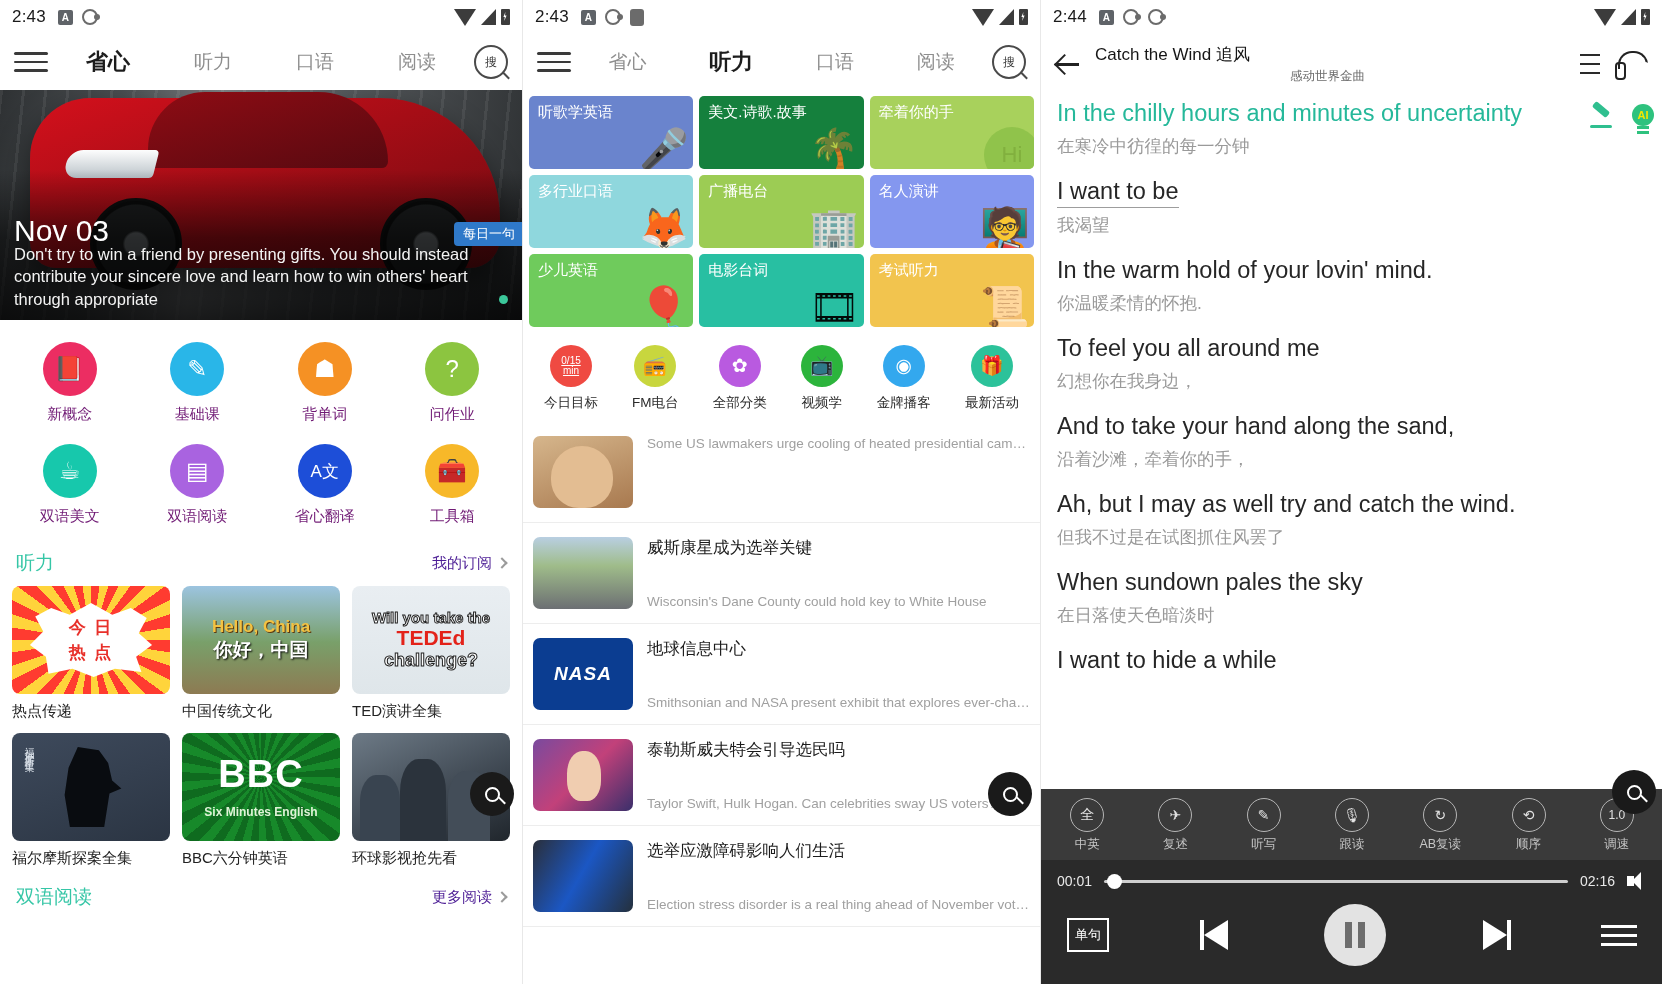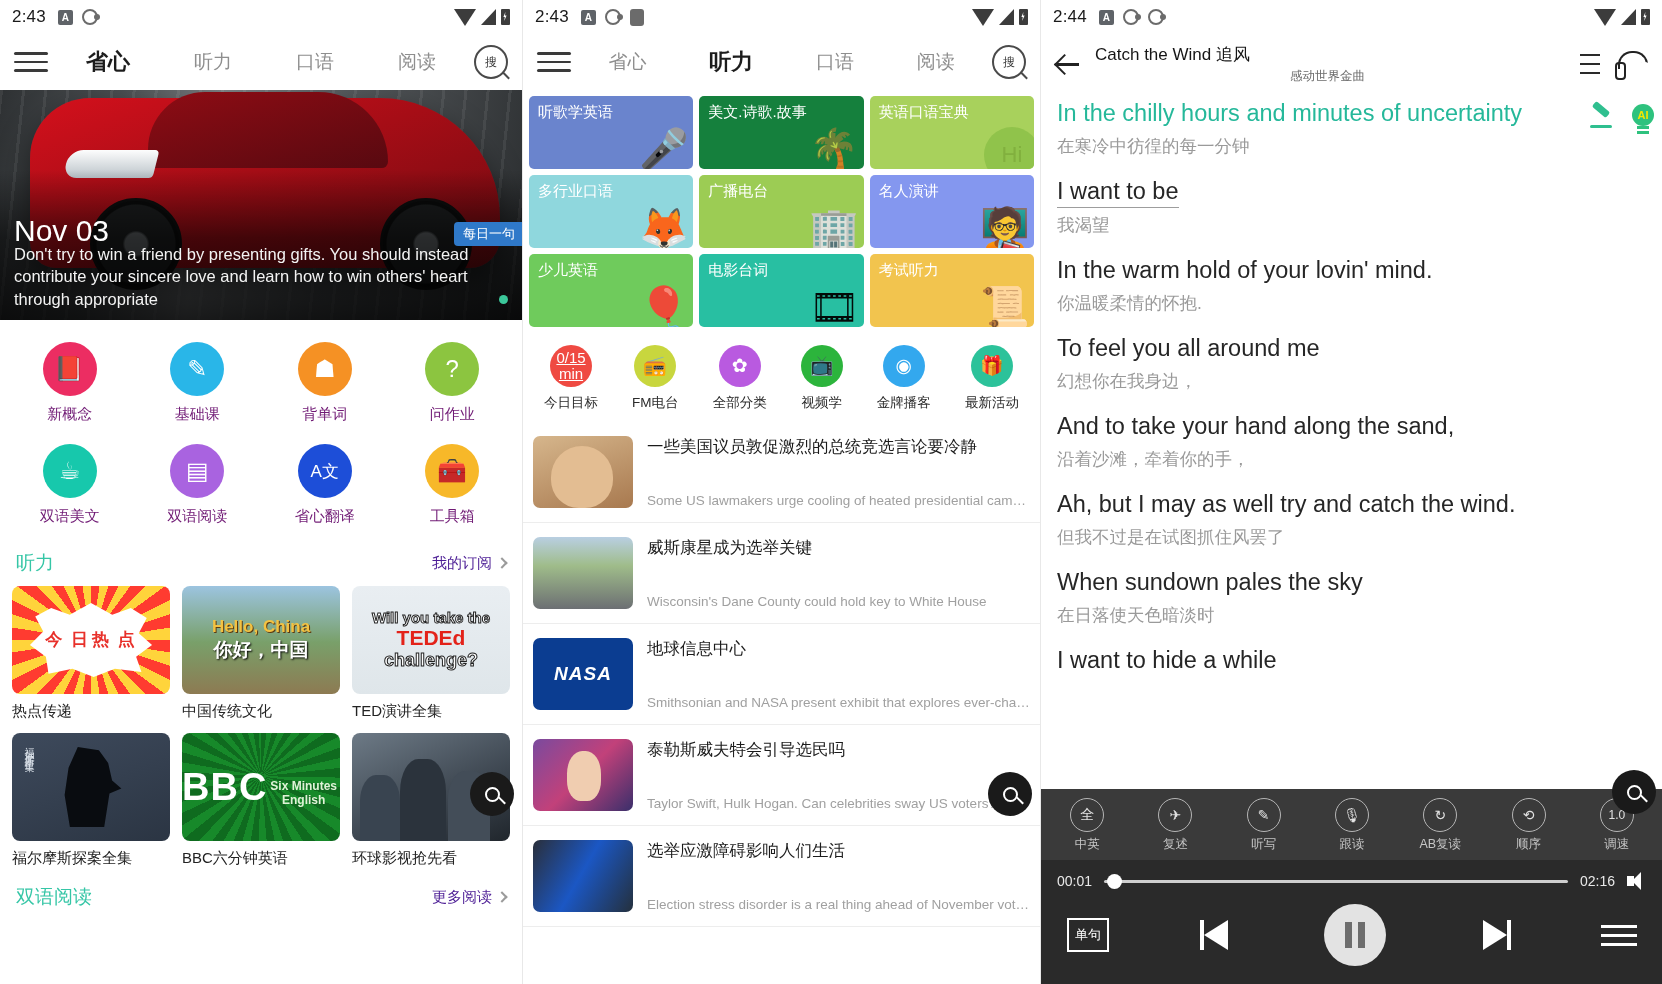--- a/index.html
+++ b/index.html
@@ -88,37 +88,37 @@
 
   
   .cardgrid { display:grid; grid-template-columns:repeat(3,1fr); gap:12px 12px; padding:0 12px; }
   .card .thumb { height:108px; border-radius:8px; overflow:hidden; position:relative;
     display:flex; align-items:center; justify-content:center; text-align:center; }
   .card .cname { font-size:15px; color:#232323; margin-top:8px; }
 
   .th-hot { background:repeating-conic-gradient(from 0deg at 50% 50%, #ff3b30 0 9deg, #ffd43b 9deg 18deg); }
   .th-hot .burst { width:84%; height:78%; background:#fff;
     clip-path:polygon(8% 22%,20% 12%,34% 20%,50% 6%,66% 20%,80% 12%,92% 24%,86% 42%,96% 56%,84% 70%,88% 88%,68% 84%,52% 94%,36% 84%,18% 90%,16% 70%,4% 56%,14% 40%);
-    display:flex;flex-direction:row;align-items:center;justify-content:center;gap:2px;
+    display:flex;flex-direction:column;align-items:center;justify-content:center;gap:2px;
     border:2px solid #111; }
   .th-hot b { color:#e8302a; font-size:17px; letter-spacing:2px; }
   .th-china { background:linear-gradient(180deg,#9cc4e0 0%,#79a06a 52%,#8d7a52 100%); }
   .th-china .l1 { font-size:17px;color:#f3c242;font-weight:bold;text-shadow:1px 1px 0 #5c3a10; }
   .th-china .l2 { font-size:19px;color:#fff;font-weight:bold;text-shadow:1px 1px 2px #000;display:block; }
   .th-ted { background:linear-gradient(180deg,#e9eef2,#dfe6ea); }
   .th-ted .l1{font-size:15px;color:#fff;font-weight:bold;-webkit-text-stroke:1px #222;display:block;}
   .th-ted .l2{font-size:21px;color:#e32219;font-weight:bold;display:block;}
   .th-ted .l3{font-size:18px;color:#fff;font-weight:bold;-webkit-text-stroke:1px #222;display:block;}
   .th-holmes { background:linear-gradient(160deg,#3e4a5c,#2b3543); display:flex; }
   .th-holmes .vt { position:absolute;left:10px;top:6px;color:#dbe2ea;font-size:10px;
     writing-mode:vertical-rl; letter-spacing:3px; }
   .th-holmes .sil { width:66px;height:80px;background:#090c10;
     clip-path:polygon(30% 0,62% 4%,76% 20%,82% 42%,96% 52%,78% 58%,70% 100%,18% 100%,10% 60%,16% 26%); }
   .th-bbc { background:repeating-conic-gradient(from 0deg at 50% 40%, #0f6b1f 0 7deg, #17892a 7deg 14deg);
-    }
+    flex-direction:column; }
   .th-bbc .b { font-size:38px;color:#fff;font-weight:bold;letter-spacing:1px;line-height:1; }
   .th-bbc .s { font-size:12px;color:#dff3d7;font-weight:bold;margin-top:12px; }
   .th-movie { background:linear-gradient(155deg,#6d7a86,#3d4650 60%,#20262c); }
   .th-movie .p1f,.th-movie .p2f,.th-movie .p3f { position:absolute;bottom:0;background:#1d2228;
     border-radius:40% 40% 0 0; }
   .th-movie .p1f{left:8px;width:40px;height:66px;background:#394450;}
   .th-movie .p2f{left:48px;width:46px;height:82px;background:#2b333c;}
   .th-movie .p3f{left:96px;width:42px;height:70px;background:#434d58;}
 
   
@@ -126,21 +126,21 @@
   .tile { height:73px; border-radius:5px; position:relative; overflow:hidden;
     padding:7px 0 0 9px; }
   .tile .tt { font-size:15px; color:#fff; position:relative; z-index:2; }
   .tile .art { position:absolute; right:4px; bottom:-4px; font-size:40px; opacity:.95; z-index:1; }
 
   
   .funcrow { display:flex; justify-content:space-around; padding:12px 4px 10px; }
   .fitem { display:flex; flex-direction:column; align-items:center; gap:7px; }
   .fcircle { width:42px;height:42px;border-radius:50%;display:flex;flex-direction:column;
     align-items:center;justify-content:center;color:#fff;font-size:19px;line-height:1.05; }
-  .fcircle small { font-size:15px;text-decoration:underline; }
+  .fcircle small { font-size:10px;text-decoration:underline; }
   .flabel { font-size:13.5px; color:#2b2b2b; }
 
   
   .news { padding:0 0 0 0; }
   .nrow { display:flex; gap:14px; padding:14px 10px; border-bottom:1px solid #ededed; }
   .nthumb { width:100px;height:72px;border-radius:7px;flex:0 0 auto;position:relative;
     overflow:hidden; }
   .ntxt { flex:1; display:flex; flex-direction:column; justify-content:space-between; min-width:0; }
   .nzh { font-size:16.5px; color:#1b1b1b; white-space:nowrap; overflow:hidden; text-overflow:ellipsis; }
   .nen { font-size:13.5px; color:#a0a0a0; white-space:nowrap; overflow:hidden; text-overflow:ellipsis; }
@@ -423,21 +423,21 @@
     <div class="tiles">
       <div class="tile" style="background:#6a84cd">
         <div class="tt">听歌学英语</div>
         <div class="art">🎤</div>
       </div>
       <div class="tile" style="background:#15803d">
         <div class="tt">美文.诗歌.故事</div>
         <div class="art">🌴</div>
       </div>
       <div class="tile" style="background:#a8d15c">
-        <div class="tt">英语口语宝典</div>
+        <div class="tt">牵着你的手</div>
         <div class="art" style="font-size:22px;color:#7fae3d;background:#8fc24a;border-radius:50%;width:56px;height:56px;display:flex;align-items:center;justify-content:center;right:-6px;bottom:-14px;">Hi</div>
       </div>
       <div class="tile" style="background:#8fd7dd">
         <div class="tt">多行业口语</div>
         <div class="art">🦊</div>
       </div>
       <div class="tile" style="background:#9ccc54">
         <div class="tt">广播电台</div>
         <div class="art">🏢</div>
       </div>
@@ -486,21 +486,20 @@
       <div class="fitem">
         <div class="fcircle" style="background:#2cc29a">🎁</div>
         <div class="flabel">最新活动</div>
       </div>
     </div>
 
     <div class="news">
       <div class="nrow">
         <div class="nthumb t-trump"></div>
         <div class="ntxt">
-          <div class="nzh">一些美国议员敦促激烈的总统竞选言论要冷静</div>
           <div class="nen">Some US lawmakers urge cooling of heated presidential campai…</div>
         </div>
       </div>
       <div class="nrow">
         <div class="nthumb t-wis"></div>
         <div class="ntxt">
           <div class="nzh">威斯康星成为选举关键</div>
           <div class="nen">Wisconsin's Dane County could hold key to White House</div>
         </div>
       </div>

